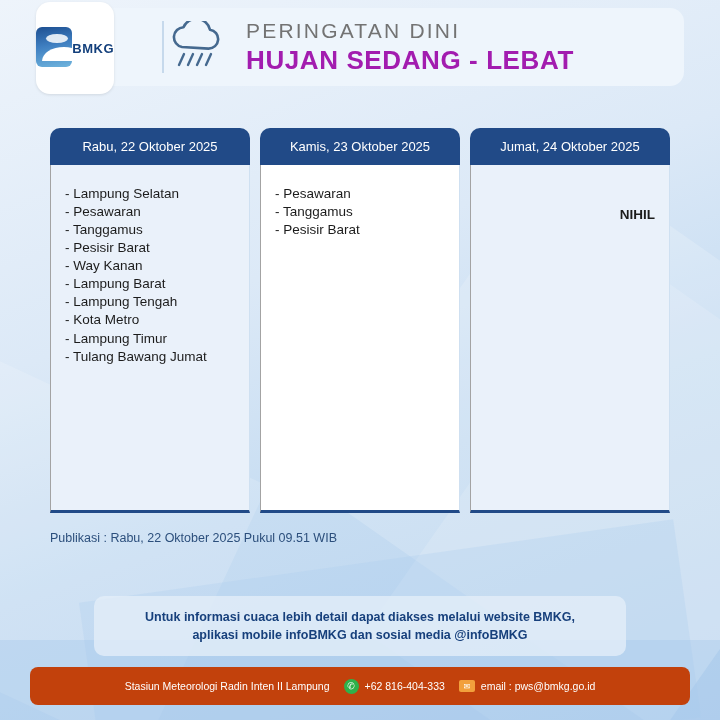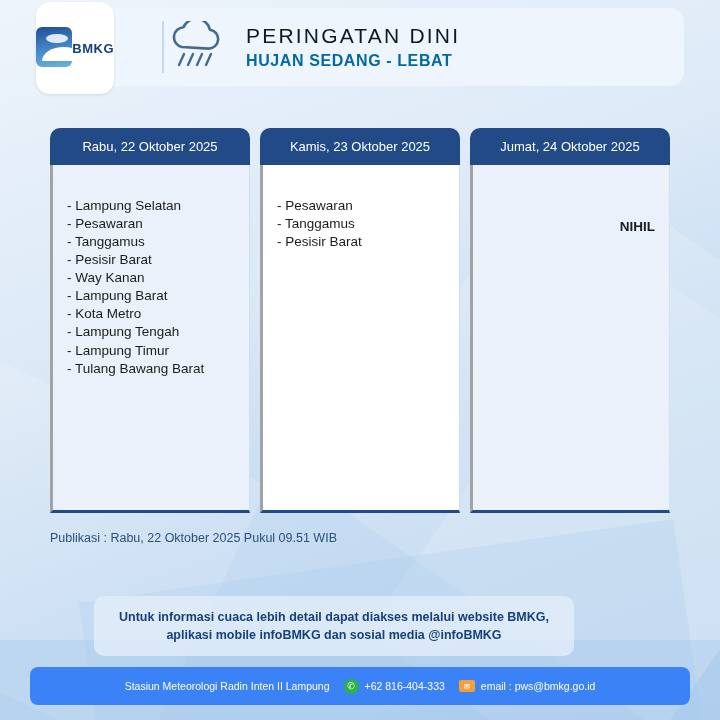--- a/index.html
+++ b/index.html
@@ -68,77 +68,77 @@
   .header-inner {
     margin-left: 130px;
     display: flex; align-items: center; gap: 18px;
   }
   .divider-v {
     width: 2px; height: 52px; background: #c6d9ec; position: absolute; left: 126px; top: 13px;
   }
   .rain-icon { width: 62px; height: 52px; flex: 0 0 auto; }
   .title-block { line-height: 1.08; }
   .title-main {
-    font-size: 21px; color: #0f172a; letter-spacing: 2.2px; font-weight: normal;
+    font-size: 21px; color: #737373; letter-spacing: 2.2px; font-weight: normal;
   }
   .title-sub {
-    font-size: 16px; color: #0369a1; letter-spacing: .6px; font-weight: bold; margin-top: 4px;
+    font-size: 26px; color: #a21caf; letter-spacing: .6px; font-weight: bold; margin-top: 4px;
   }
 
   
   .columns {
     position: absolute; left: 50px; top: 128px;
     width: 620px; height: 385px;
     display: flex; gap: 10px;
   }
   .col { width: 200px; display: flex; flex-direction: column; }
   .col-head {
     background: #214a87;
     color: #ffffff;
     font-size: 13px;
     text-align: center;
     padding: 11px 21px;
     border-radius: 10px 10px 0 0;
   }
   .col-body {
     flex: 1;
     background: #eaf1fa;
-    border-left: 3px solid #a3a3a3;
+    border-left: 1px solid #a3a3a3;
     border-right: 1px solid #cfe0f1;
     border-bottom: 3px solid #214a87;
-    padding: 32px 14px;
+    padding: 20px 14px;
   }
   .col-body.white { background: #ffffff; }
   .col-item {
     font-size: 13.5px; color: #1c1c1c; line-height: 1.19; padding: 1px 0;
   }
   .nihil {
     font-size: 13.5px; font-weight: bold; color: #1c1c1c;
     text-align: right; margin-top: 22px;
   }
 
   .publikasi {
     position: absolute; left: 50px; top: 531px;
     font-size: 12.5px; color: #2c4f7c;
   }
 
   .info-box {
-    position: absolute; left: 94px; top: 596px; width: 480px;
+    position: absolute; left: 94px; top: 596px; width: 532px;
     background: rgba(228,238,249,0.78);
     border-radius: 10px;
     padding: 12px 16px;
     text-align: center;
   }
   .info-line {
     font-size: 12.5px; font-weight: bold; color: #17407c; line-height: 1.45;
   }
 
   .footer {
     position: absolute; left: 30px; top: 667px; width: 660px; height: 38px;
-    background: #3b82f6;
+    background: #c2410c;
     border-radius: 8px;
     display: flex; align-items: center; justify-content: center; gap: 14px;
     color: #ffffff;
   }
   .footer-text { font-size: 10.5px; }
   .chip { display: flex; align-items: center; gap: 6px; font-size: 10.5px; }
   .ic-wa {
     width: 15px; height: 15px; border-radius: 50%;
     background: #2fb14a; display: inline-flex; align-items: center; justify-content: center;
     color: #fff; font-size: 9px;
@@ -187,24 +187,24 @@
 <div class="columns">
   <div class="col">
     <div class="col-head">Rabu, 22 Oktober 2025</div>
     <div class="col-body">
       <div class="col-item">- Lampung Selatan</div>
       <div class="col-item">- Pesawaran</div>
       <div class="col-item">- Tanggamus</div>
       <div class="col-item">- Pesisir Barat</div>
       <div class="col-item">- Way Kanan</div>
       <div class="col-item">- Lampung Barat</div>
+      <div class="col-item">- Lampung Tengah</div>
       <div class="col-item">- Kota Metro</div>
-      <div class="col-item">- Lampung Tengah</div>
       <div class="col-item">- Lampung Timur</div>
-      <div class="col-item">- Tulang Bawang Barat</div>
+      <div class="col-item">- Tulang Bawang Jumat</div>
     </div>
   </div>
 
   <div class="col">
     <div class="col-head">Kamis, 23 Oktober 2025</div>
     <div class="col-body white">
       <div class="col-item">- Pesawaran</div>
       <div class="col-item">- Tanggamus</div>
       <div class="col-item">- Pesisir Barat</div>
     </div>

